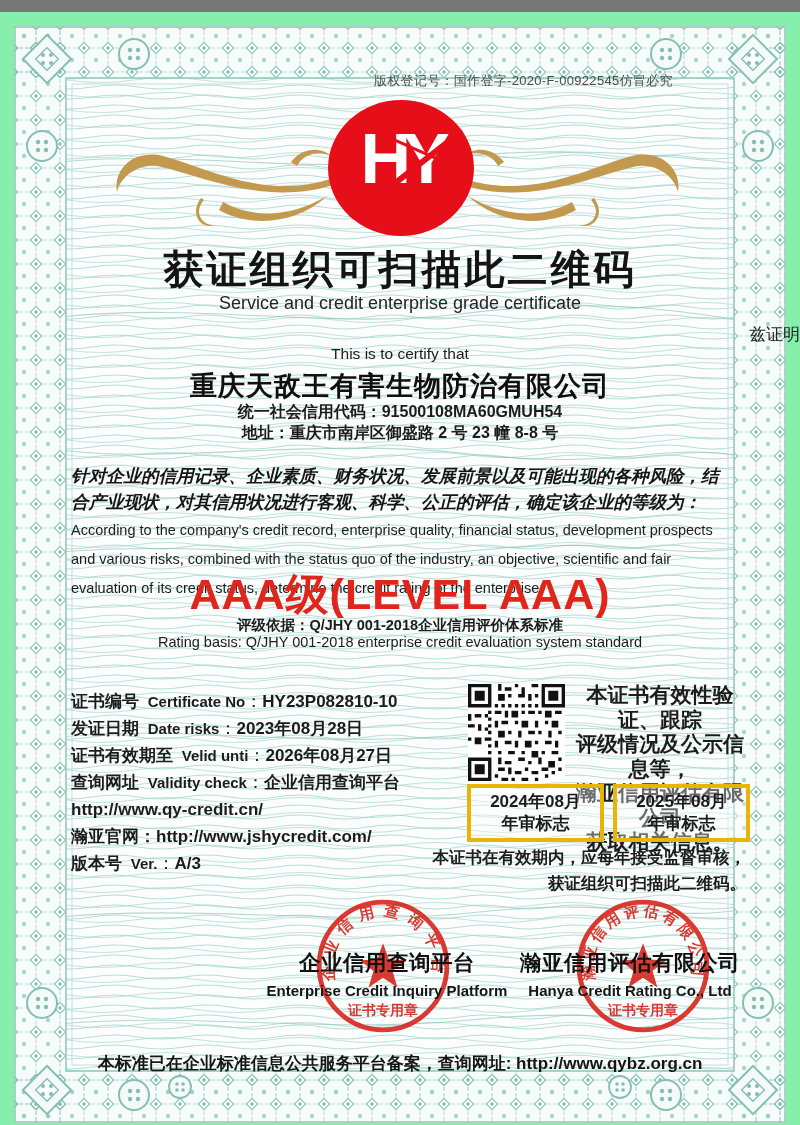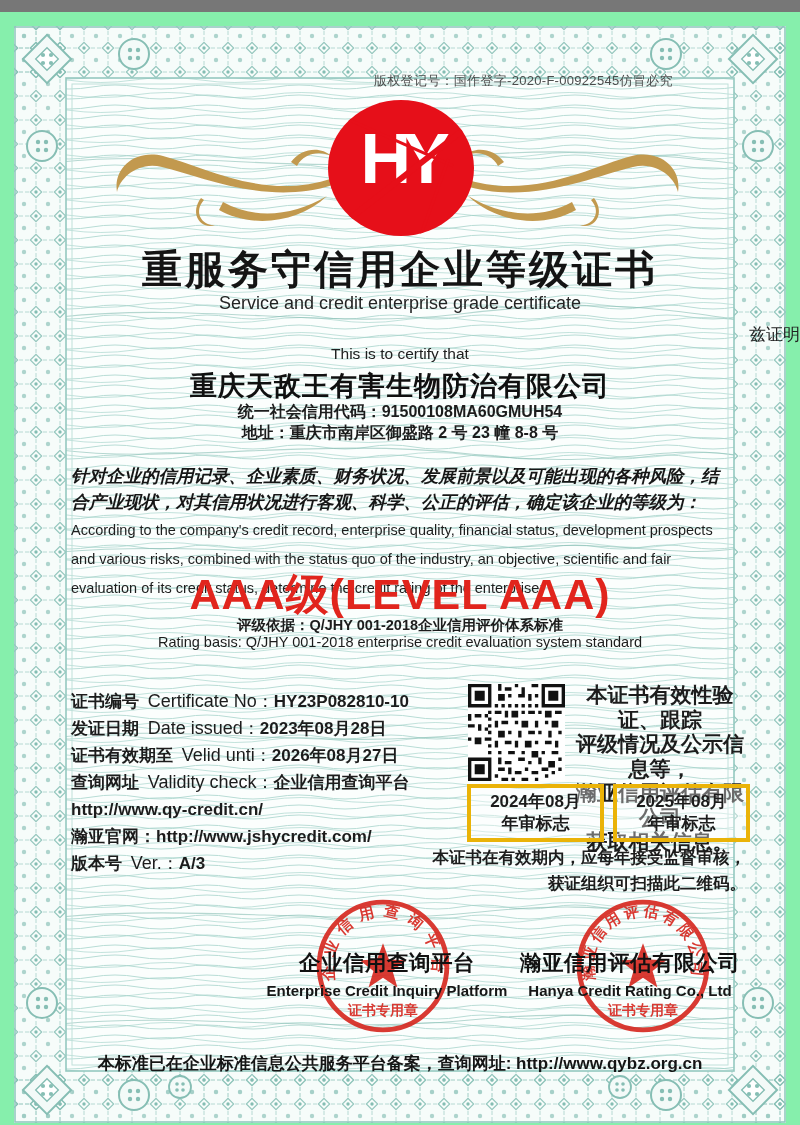--- a/index.html
+++ b/index.html
@@ -39,21 +39,21 @@
   .para{left:71px;width:660px;text-align:left;}
   .para-zh{top:451px;font-size:17.5px;font-weight:700;line-height:26px;color:#161616;font-style:italic;}
   .para-en{top:504px;font-size:14.5px;font-weight:500;line-height:29px;color:#1d1d1d;}
 
   .rating{top:554px;font-size:43px;font-weight:800;color:#e1251d;letter-spacing:1px;}
   .basis-zh{top:604px;font-size:14.5px;font-weight:600;}
   .basis-en{top:622px;font-size:14.5px;}
 
   .details{left:71px;top:676px;width:390px;font-size:17px;line-height:27px;}
   .detail-row .zh{font-weight:700;}
-  .detail-row .en{font-size:18px;font-weight:400;margin-left:4px;}
+  .detail-row .en{font-size:15px;font-weight:700;margin-left:4px;}
   .detail-row .val{font-weight:600;}
   .url-line{font-weight:600;}
 
   .qr{top:672px;left:468px;z-index:1;}
   .qr-note{top:671px;left:574px;width:172px;font-size:21px;font-weight:600;line-height:24.5px;text-align:center;}
 
   .year-boxes{top:772px;left:467px;display:flex;gap:9px;}
   .year-box{width:129px;height:50px;border:4px solid #eab308;display:flex;flex-direction:column;
     align-items:center;justify-content:center;font-size:17px;font-weight:700;line-height:22px;background:rgba(255,255,255,0.35);}
   .supervision{top:832px;left:380px;width:366px;text-align:right;font-size:16.5px;font-weight:700;line-height:26px;}
@@ -175,21 +175,21 @@
       </g>
     </svg>
 
     <div class="abs logo">
       <div class="logo-text">HY</div>
       <div class="crack crack1"></div>
       <div class="crack crack2"></div>
       <div class="crack crack3"></div>
     </div>
 
-    <div class="abs center title-zh">重服务守信用企业等级证书</div>
+    <div class="abs center title-zh">获证组织可扫描此二维码</div>
     <div class="abs center title-en">Service and credit enterprise grade certificate</div>
     <div class="abs center certify-zh">兹证明</div>
     <div class="abs center certify-en">This is to certify that</div>
     <div class="abs center company">重庆天敌王有害生物防治有限公司</div>
     <div class="abs center credit-code">统一社会信用代码：91500108MA60GMUH54</div>
     <div class="abs center address">地址：重庆市南岸区御盛路 2 号 23 幢 8-8 号</div>
 
     <div class="abs para para-zh">针对企业的信用记录、企业素质、财务状况、发展前景以及可能出现的各种风险，结合产业现状，对其信用状况进行客观、科学、公正的评估，确定该企业的等级为：</div>
     <div class="abs para para-en">According to the company's credit record, enterprise quality, financial status, development prospects and various risks, combined with the status quo of the industry, an objective, scientific and fair evaluation of its credit status, determine the credit rating of the enterprise:</div>
 
@@ -197,21 +197,21 @@
     <div class="abs center basis-zh">评级依据：Q/JHY 001-2018企业信用评价体系标准</div>
     <div class="abs center basis-en">Rating basis: Q/JHY 001-2018 enterprise credit evaluation system standard</div>
 
     <div class="abs details">
       <div class="detail-row">
         <span class="zh">证书编号</span>
         <span class="en">Certificate No</span><span>：</span><span class="val">HY23P082810-10</span>
       </div>
       <div class="detail-row">
         <span class="zh">发证日期</span>
-        <span class="en">Date issued</span><span>：</span><span class="val">2023年08月28日</span>
+        <span class="en">Date risks</span><span>：</span><span class="val">2023年08月28日</span>
       </div>
       <div class="detail-row">
         <span class="zh">证书有效期至</span>
         <span class="en">Velid unti</span><span>：</span><span class="val">2026年08月27日</span>
       </div>
       <div class="detail-row">
         <span class="zh">查询网址</span>
         <span class="en">Validity check</span><span>：</span><span class="val">企业信用查询平台</span>
       </div>
       <div class="url-line">http://www.qy-credit.cn/</div>

